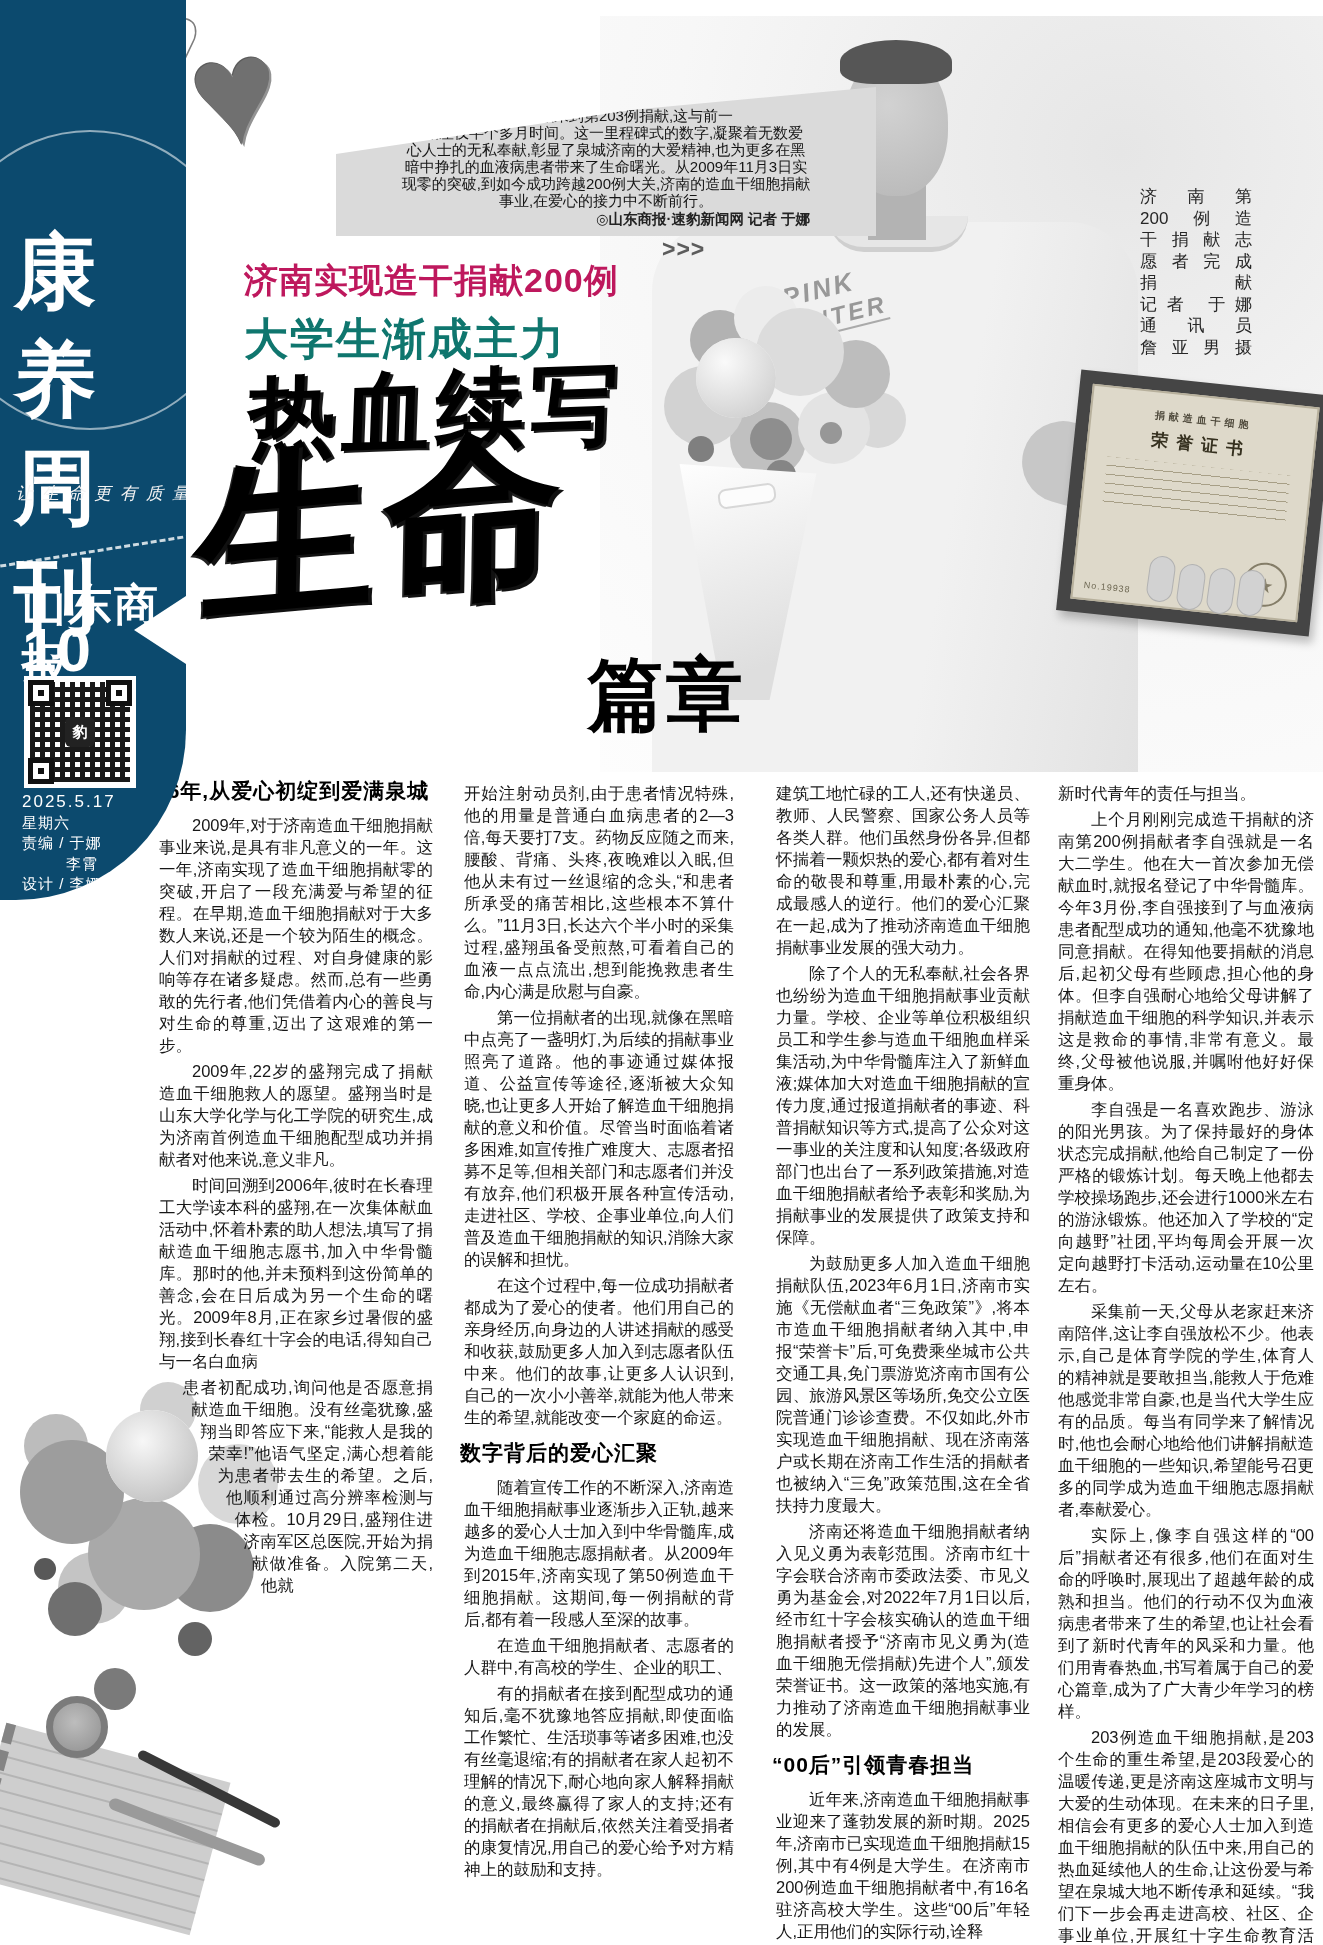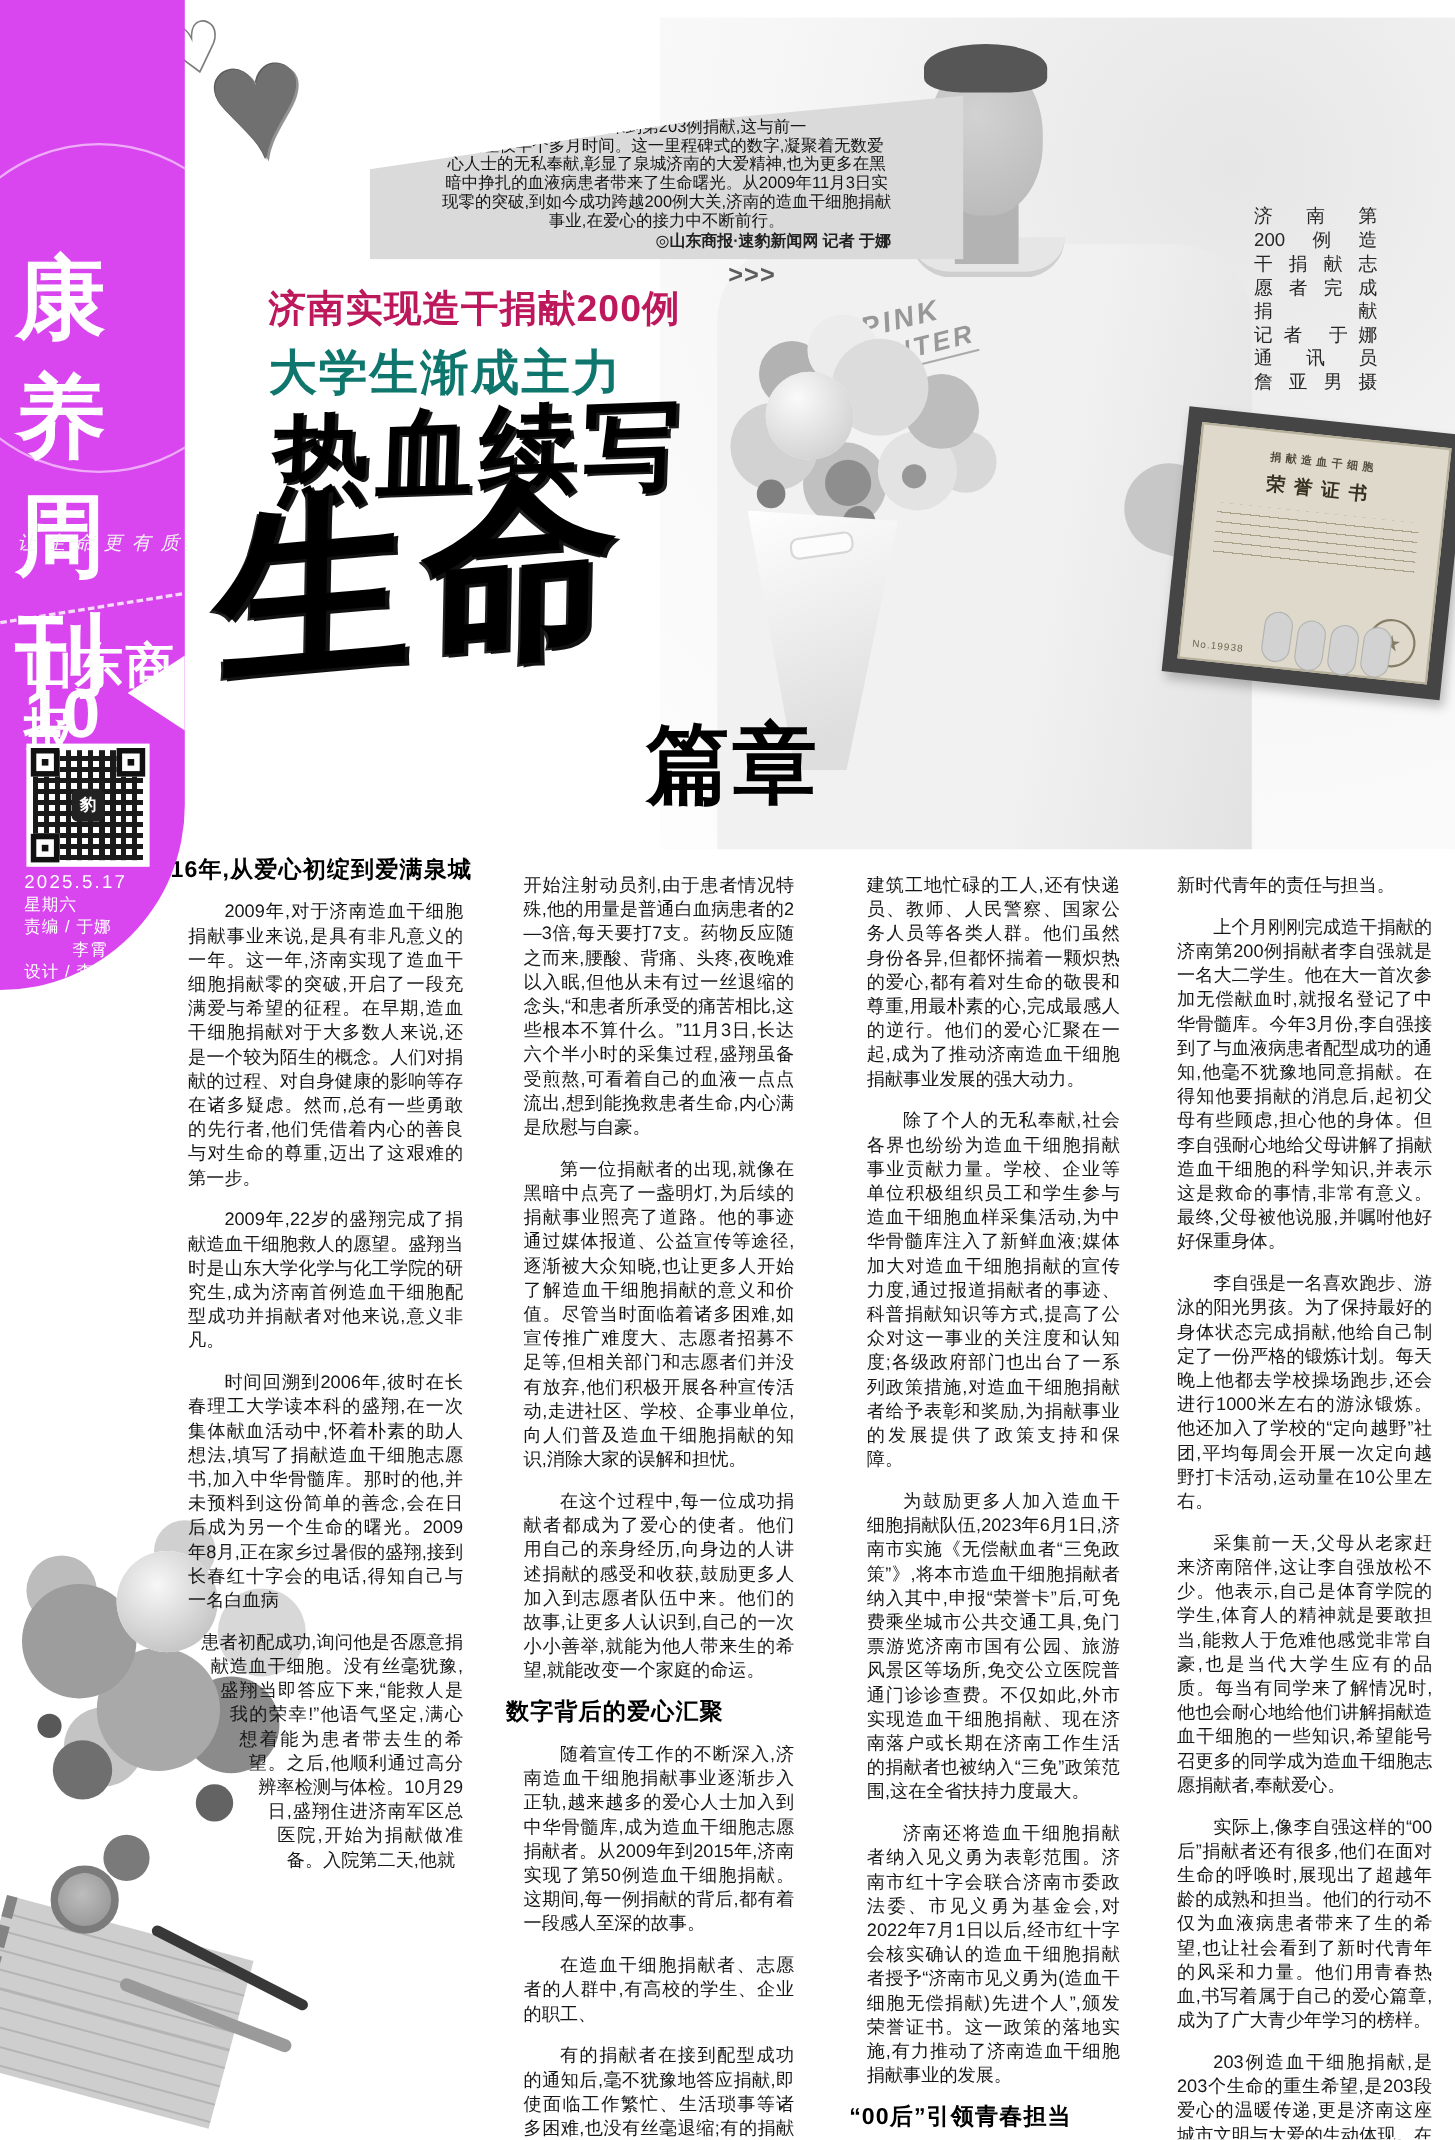--- a/index.html
+++ b/index.html
@@ -4,21 +4,21 @@
 <style>
   html,body{margin:0;padding:0}
   body{
     position:relative;width:1323px;height:1945px;background:#fff;overflow:hidden;
     font-family:"Liberation Sans","DejaVu Sans",sans-serif;color:#1c1c1c;
   }
   [data-interactable]{box-sizing:border-box}
 
   
   .sidebar{
-    position:absolute;left:0;top:0;width:168px;height:900px;background:#d946ef;
+    position:absolute;left:0;top:0;width:186px;height:900px;background:#0c4a6e;
     border-bottom-right-radius:170px;z-index:3;overflow:hidden;color:#fff;
   }
   .ring{position:absolute;left:-60px;top:130px;width:300px;height:300px;border:2px solid rgba(255,255,255,.55);border-radius:50%}
   .mast{position:absolute;left:14px;top:218px;font-size:82px;font-weight:900;line-height:108px;letter-spacing:6px}
   .slogan{position:absolute;left:16px;top:482px;font-size:17px;letter-spacing:9px;white-space:nowrap;font-style:italic;color:#f4f4f4}
   .dashline{position:absolute;left:-10px;top:548px;width:230px;border-top:3px dashed rgba(255,255,255,.8);transform:rotate(-9deg)}
   .paper{position:absolute;left:22px;top:576px;font-size:44px;font-weight:900;letter-spacing:2px}
   .notch{position:absolute;right:0;top:596px;width:0;height:0;border-top:34px solid transparent;border-bottom:34px solid transparent;border-right:52px solid #fff}
   .pageno{position:absolute;left:22px;top:614px;font-size:62px;font-weight:700}
   .qr{position:absolute;left:24px;top:676px;width:112px;height:112px;background:#fff;padding:6px}
@@ -88,21 +88,21 @@
   .cert-lines{margin:10px 20px 0;height:52px;background:repeating-linear-gradient(transparent 0 8px,#a79f86 8px 9px)}
   .cert-seal{position:absolute;right:12px;bottom:10px;width:44px;height:44px;border:2px solid #847d68;border-radius:50%;color:#847d68;font-size:20px;line-height:42px}
   .cert-no{position:absolute;left:10px;bottom:8px;font-size:9px;color:#6d6752;letter-spacing:1px}
   .finger{position:absolute;width:26px;height:46px;background:#d2d2d2;border:1px solid #b2b2b2;border-radius:13px;transform:rotate(8deg)}
   .caption{position:absolute;left:540px;top:170px;width:112px;color:#262626;font-size:17px;line-height:21.5px}
   .caption div{text-align:justify;text-align-last:justify}
 
   
   .col{position:absolute;top:778px;height:1167px;overflow:hidden;z-index:2;
     font-size:16.5px;line-height:22px;text-align:justify;color:#171717}
-  .col p{margin:16px;text-indent:2em}
+  .col p{margin:4px;text-indent:2em}
   .col p.cont{text-indent:0}
   .col h3{font-size:21px;font-weight:900;letter-spacing:1px;margin:14px 0 12px;color:#000;text-indent:0}
   .col h3.wide{white-space:nowrap;margin-top:2px}
   #col-0{left:155px;width:282px}
   #col-1{left:460px;width:278px}
   #col-2{left:772px;width:262px}
   #col-3{left:1054px;width:264px}
   .flower-float{float:left;width:212px;height:545px;
     shape-outside:polygon(0 0,5% 0,100% 94%,100% 100%,0 100%);shape-margin:8px}
 

